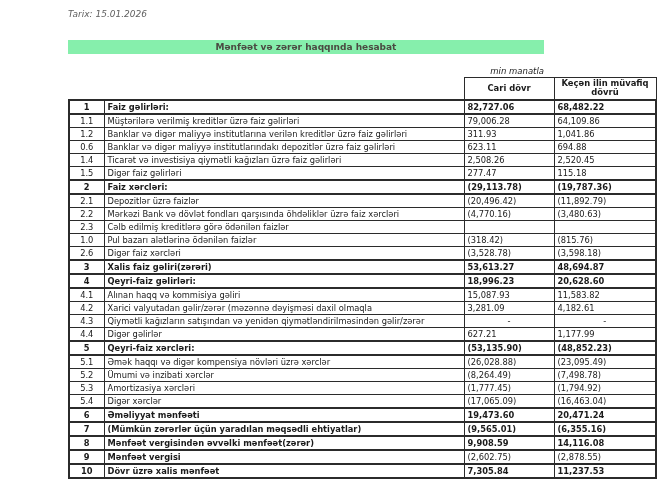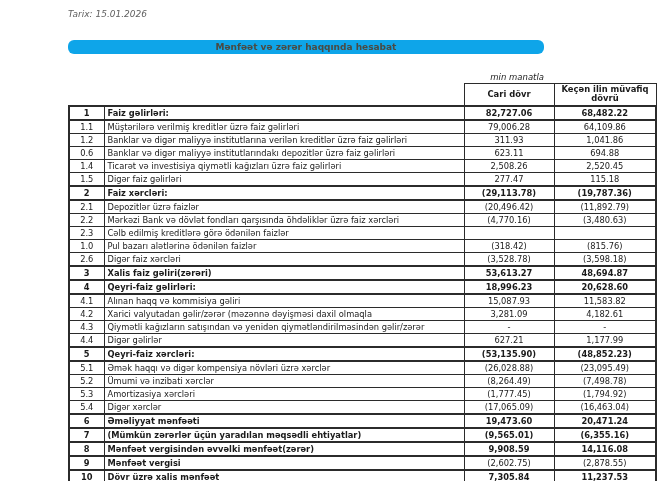--- a/index.html
+++ b/index.html
@@ -25,21 +25,21 @@
     margin-top: 20px;
     height: 14px;
     line-height: 14px;
     text-align: center;
     font-size: 9px;
     font-weight: bold;
     color: #4a4a42;
     background: #FFB100;
   }
   .unit-note {
-    margin-top: 18px;
+    margin-top: 12px;
     text-align: right;
     font-style: italic;
     font-size: 8.5px;
     line-height: 10px;
     color: #1a1a1a;
   }
   table {
     margin-top: 1px;
     border-collapse: collapse;
     table-layout: fixed;
@@ -68,35 +68,35 @@
   }
   thead th.blank { border: none; background: #ffffff; }
   tbody td {
     height: 12px;
     line-height: 12px;
     white-space: nowrap;
     vertical-align: middle;
   }
   td.num  { text-align: center; }
   td.desc { text-align: left;  padding: 0 3px; }
-  td.val  { text-align: center; padding: 0 3px; }
+  td.val  { text-align: left; padding: 0 3px; }
   tr.sec td { font-weight: bold; border-top-width: 2px; border-bottom-width: 2px; }
   tr.sec td.reg { font-weight: normal; }
   td.dash { text-align: center; }
   tbody td:first-child { border-left-width: 2px; }
   tbody td:last-child  { border-right-width: 2px; border-radius: 7px; }
   tbody tr:last-child td { border-bottom-width: 2px; }
 </style>
 </head>
 <body>
 
 <div class="page">
   <div class="date-label">Tarix: 15.01.2026</div>
 
-  <div class="banner" style="background: #0ea5e9; border-radius: 6px;">
+  <div class="banner" style="background: #86efac;">
     <span>Mənfəət və zərər haqqında hesabat</span>
   </div>
 
   <div class="unit-note">min manatla</div>
 
   <table>
     <colgroup>
       <col class="c-num">
         <col class="c-desc">
         <col class="c-cur">

